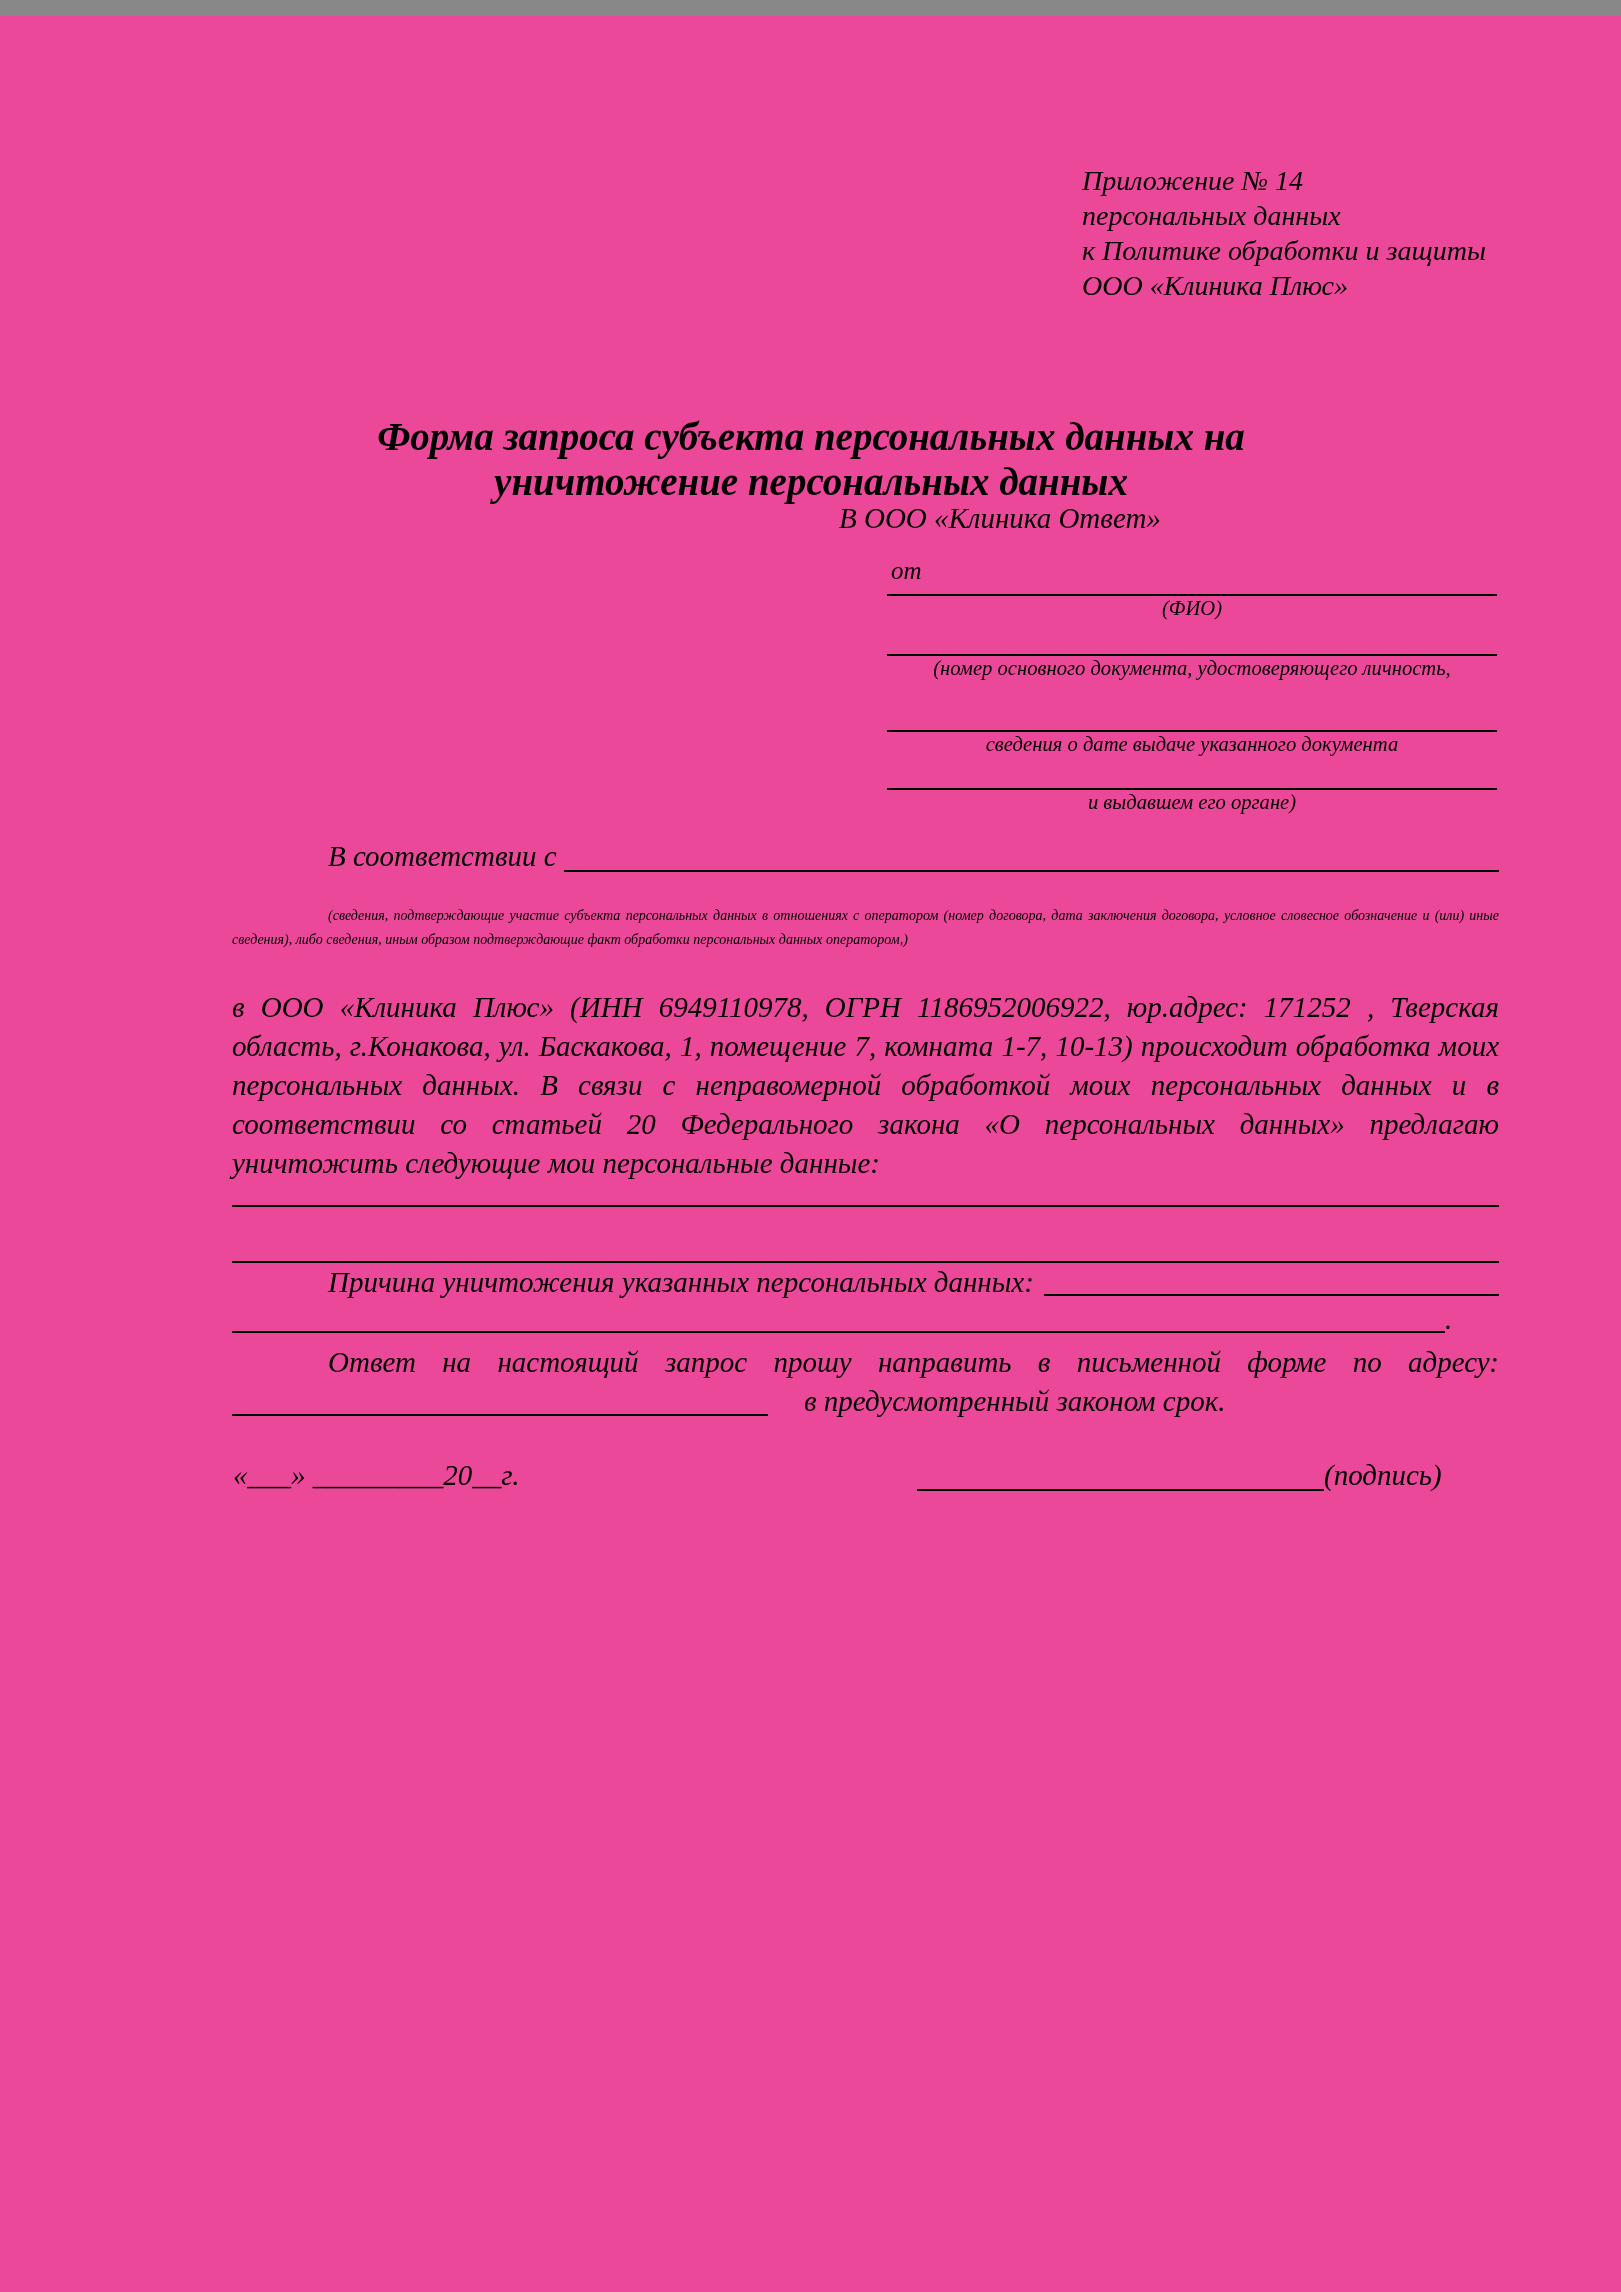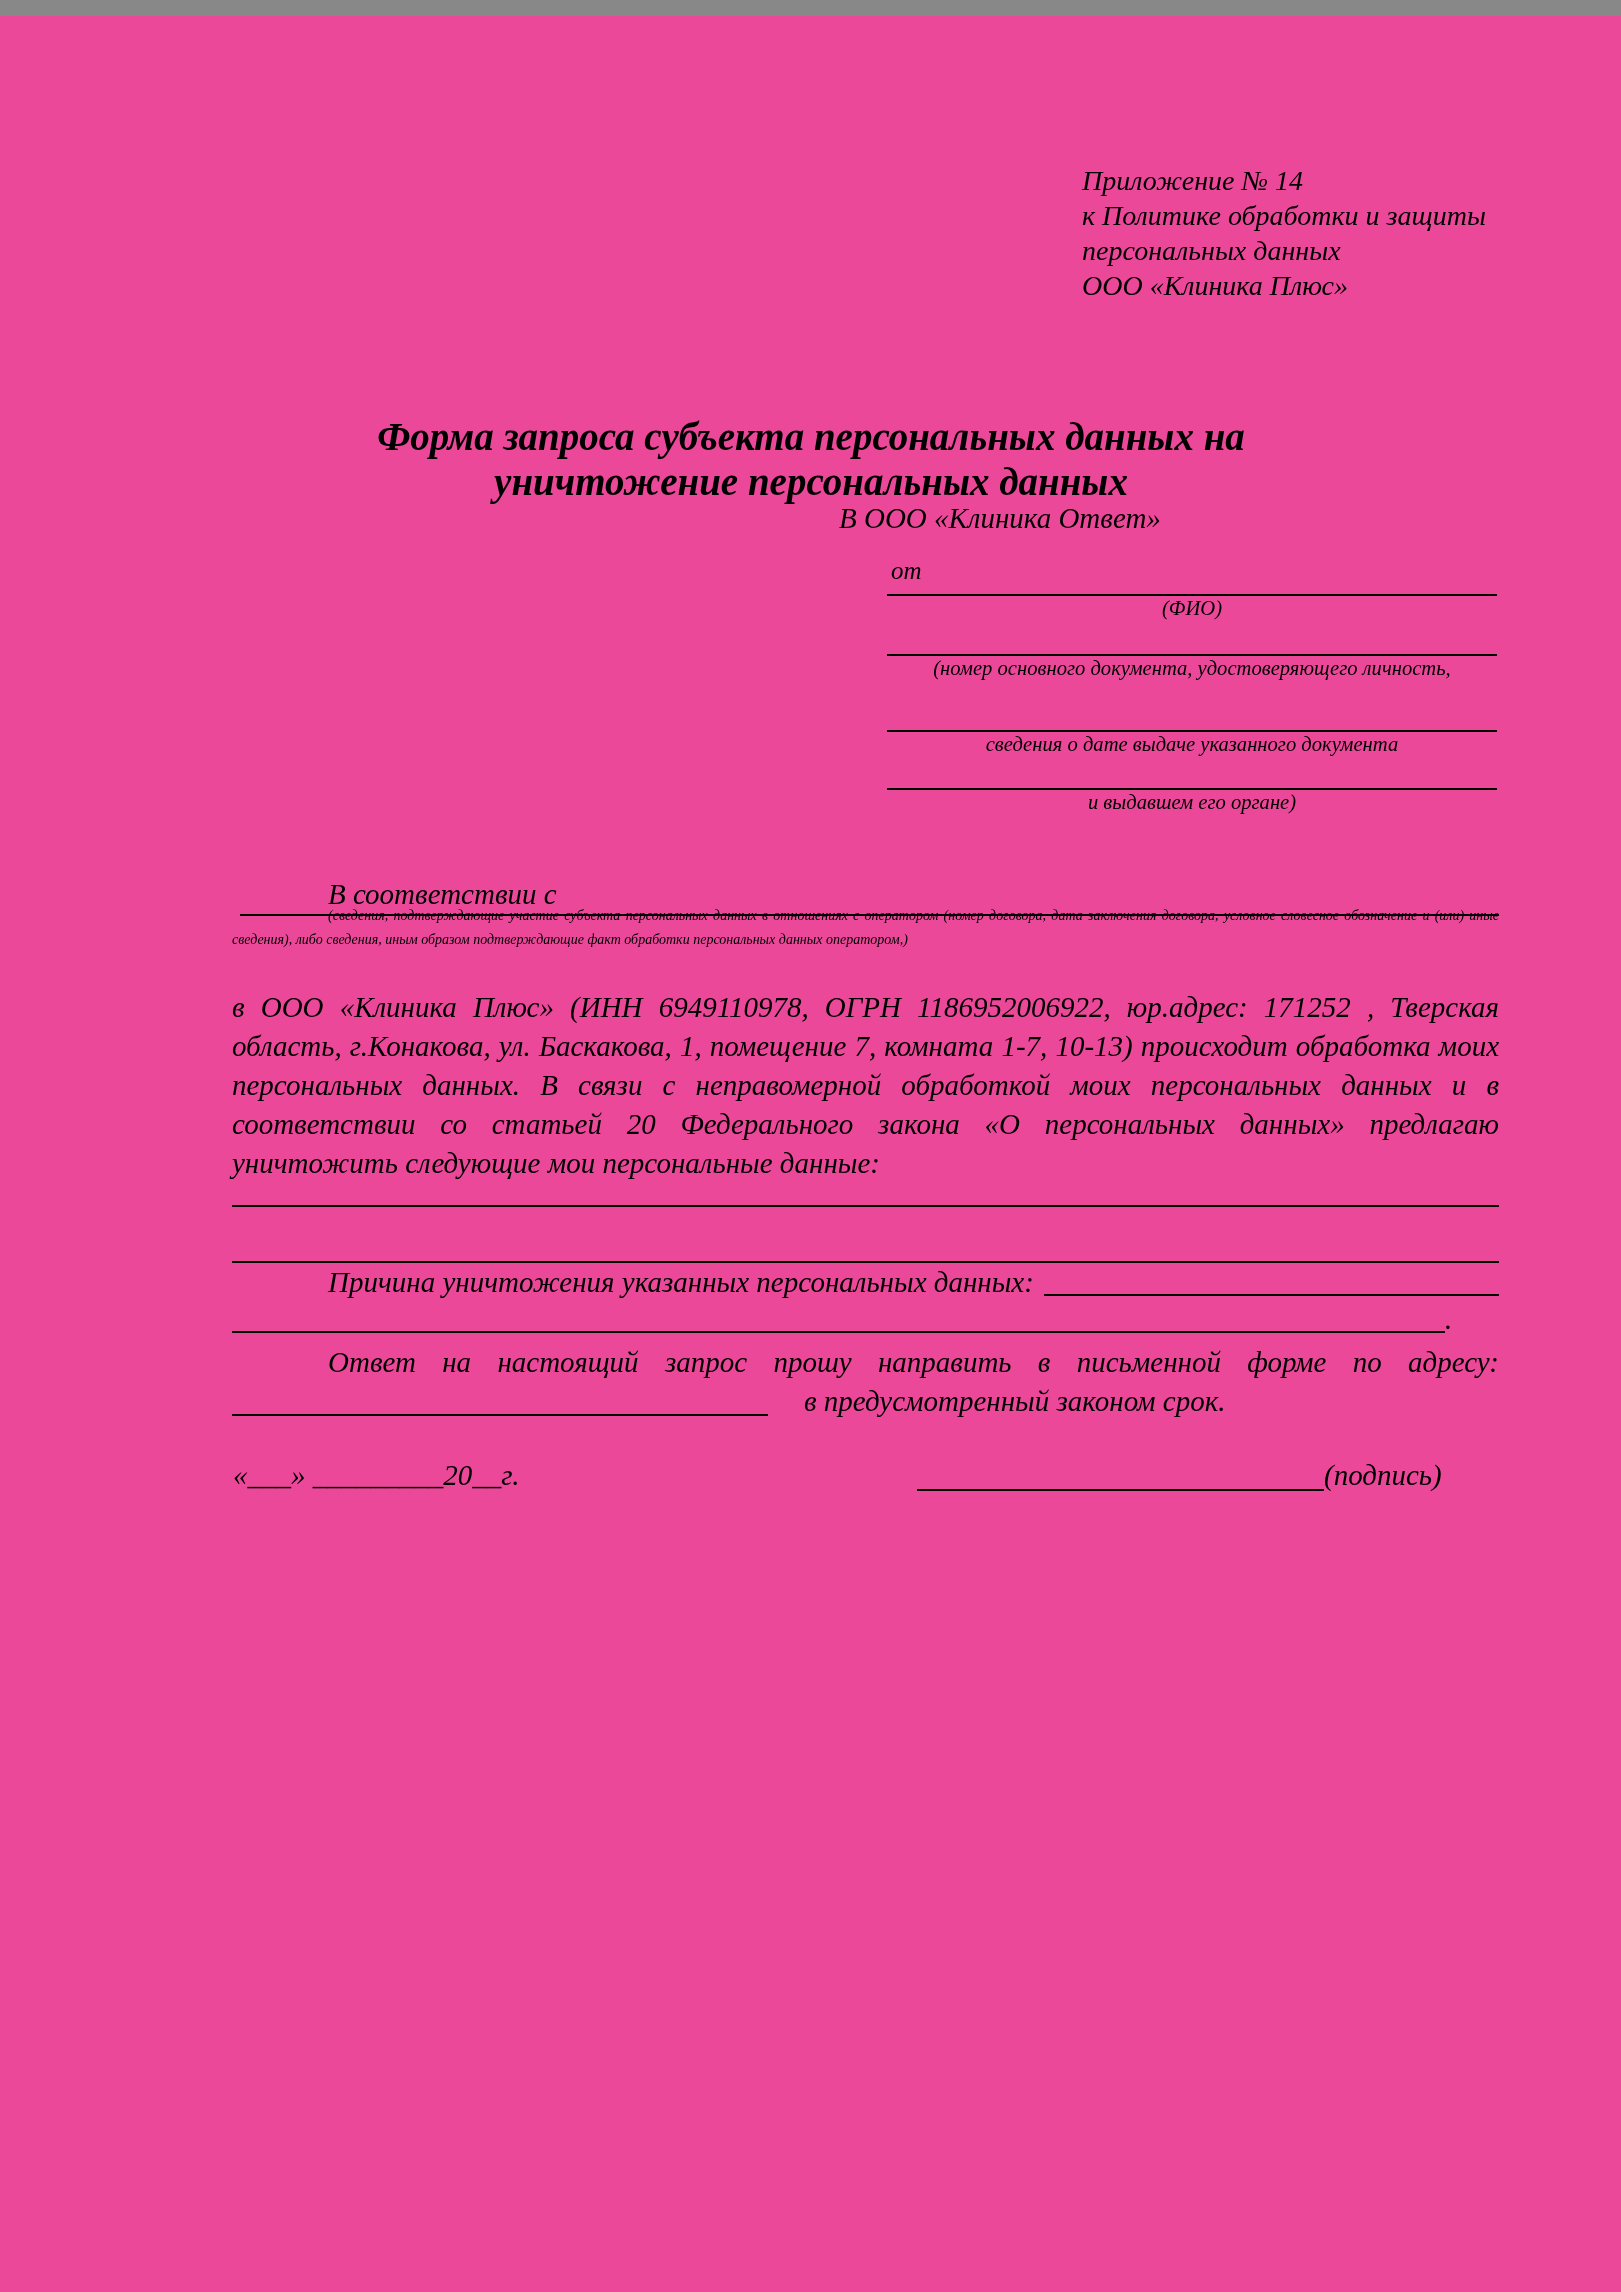--- a/index.html
+++ b/index.html
@@ -37,21 +37,21 @@
   .id-line { height: 0; border-bottom: 2.9px solid #000; }
   .id-cap {
     font-size: 20.6px; line-height: 25.5px; text-align: center;
   }
   .id-row-2 { margin-top: 32px; }
   .id-row-3 { margin-top: 49px; }
   .id-row-4 { margin-top: 30px; }
 
   .content-left { left: 232px; width: 1267px; }
 
-  .according-row { top: 859px; display: flex; font-size: 29px; line-height: 39px; flex-direction: column; }
+  .according-row { top: 821px; display: flex; font-size: 29px; line-height: 39px; }
   .according-label { padding-left: 96px; white-space: nowrap; }
   .fill-line { border-bottom: 2.9px solid #000; }
   .flex-fill { flex: 1 1 auto; margin: 0 0 3.9px 7.8px; }
 
   .small-note {
     top: 888px;
     font-size: 14px; line-height: 24px;
     text-align: justify; text-indent: 96px;
   }
 
@@ -88,22 +88,22 @@
   .sig-line { width: 407px; border-bottom: 2.9px solid #000; margin-bottom: 4.9px; }
   .sig-caption { font-size: 29px; line-height: 41px; white-space: nowrap; }
 </style>
 </head>
 <body>
 
 <div class="page">
 
   <div class="abs appendix">
     <div>Приложение № 14</div>
+    <div>персональных данных</div>
     <div>к Политике обработки и защиты</div>
-    <div>персональных данных</div>
     <div>ООО «Клиника Плюс»</div>
   </div>
 
   <div class="abs doc-title">Форма запроса субъекта персональных данных на уничтожение персональных данных</div>
 
   <div class="abs addressee">В ООО «Клиника Ответ»</div>
   <div class="abs from-label">от</div>
 
   <div class="abs id-block">
     <div class="id-row">

